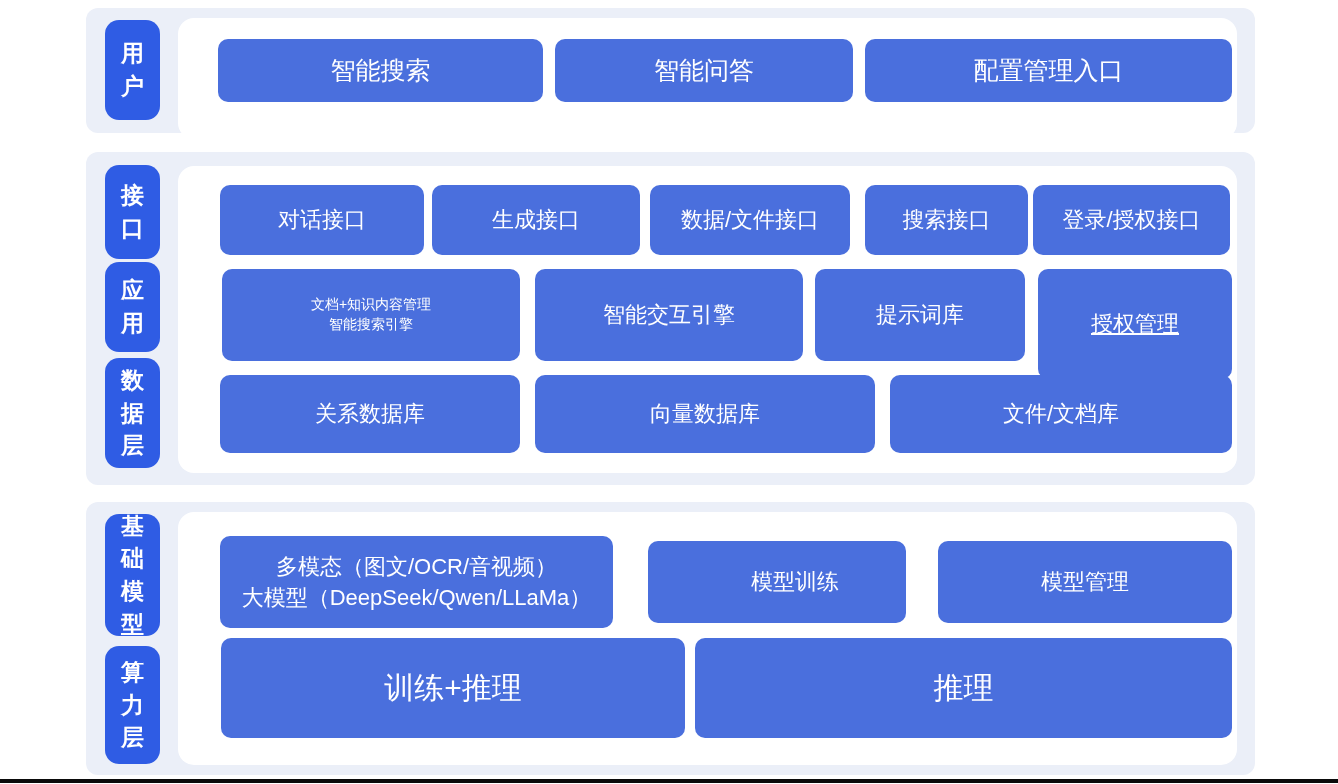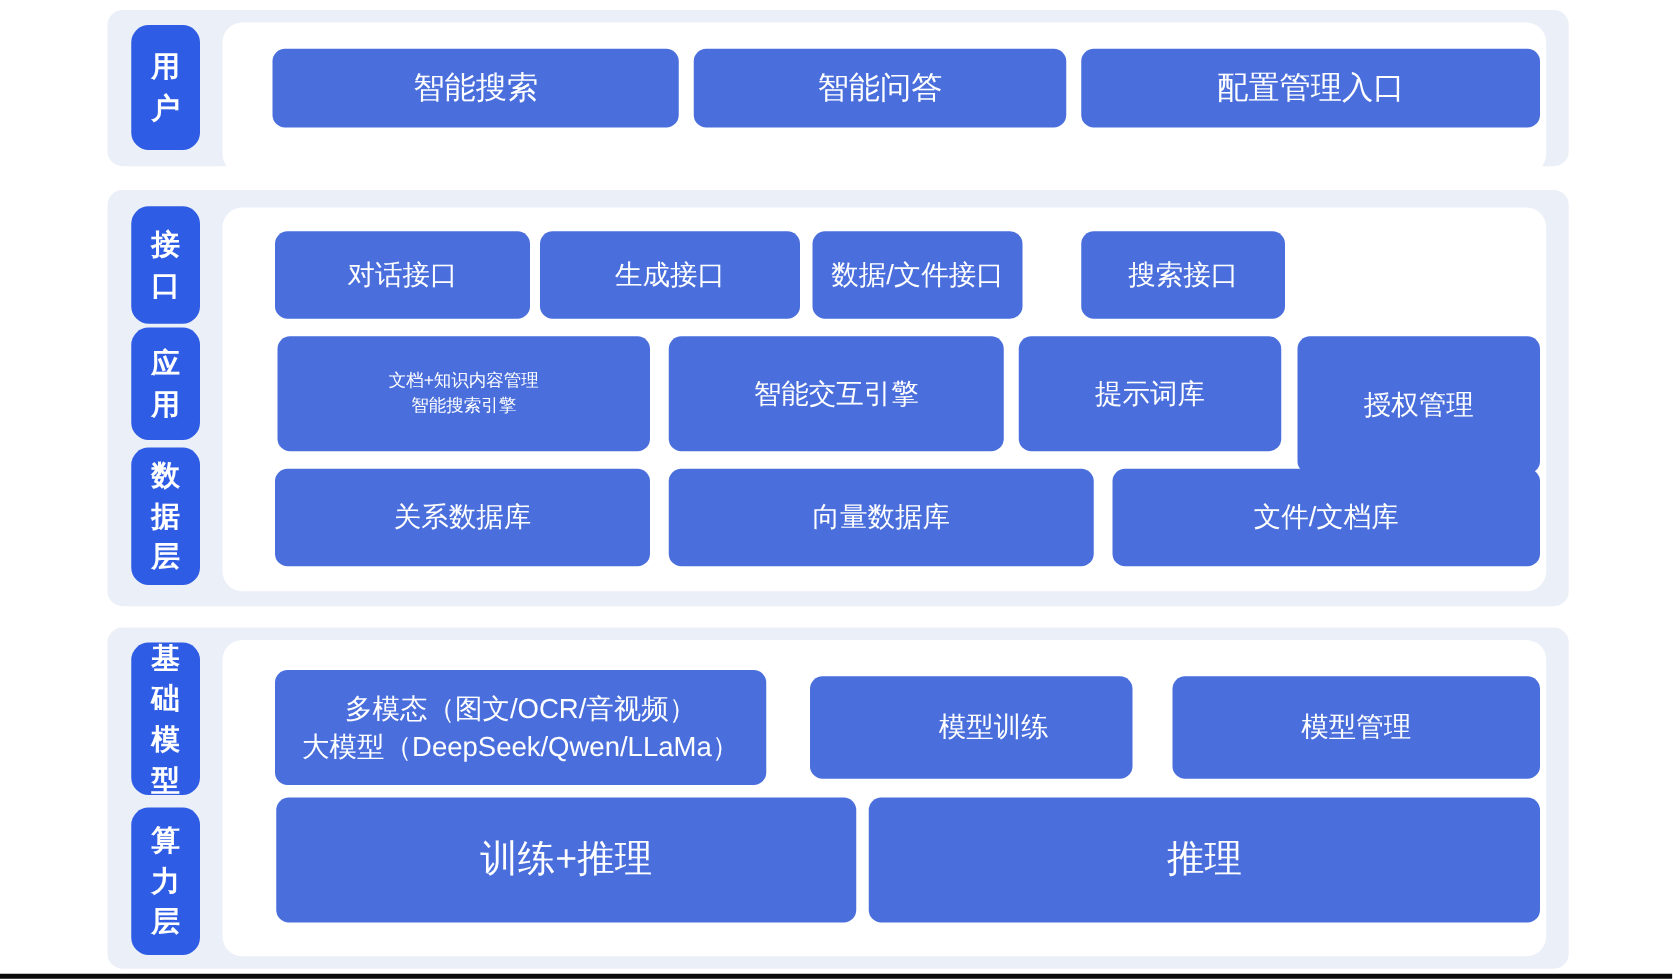--- a/index.html
+++ b/index.html
@@ -107,28 +107,29 @@
       <span class="vtext">应用</span>
     </div>
     <div class="side-label" style="top:206px;height:110px;">
       <span class="vtext">数据层</span>
     </div>
 
     <div class="panel" style="top:14px;height:307px;">
 
       <div class="box" style="left:42px;top:19px;width:204px;height:70px;">对话接口</div>
       <div class="box" style="left:254px;top:19px;width:208px;height:70px;">生成接口</div>
-      <div class="box" style="left:472px;top:19px;width:168px;height:70px;">数据/文件接口</div>
+      <div class="box" style="left:472px;top:19px;width:200px;height:70px;">数据/文件接口</div>
       <div class="box" style="left:687px;top:19px;width:163px;height:70px;">搜索接口</div>
+      <div class="box" style="left:855px;top:19px;width:197px;height:70px;">登录/授权接口</div>
 
       <div class="box" style="left:44px;top:103px;width:298px;height:92px;font-size:14px;">文档+知识内容管理
 智能搜索引擎</div>
       <div class="box" style="left:357px;top:103px;width:268px;height:92px;">智能交互引擎</div>
       <div class="box" style="left:637px;top:103px;width:210px;height:92px;">提示词库</div>
-      <div class="box" style="left:860px;top:103px;width:194px;height:110px;">授权管理</div>
+      <div class="box" style="left:860px;top:103px;width:194px;height:110px;text-decoration:underline;">授权管理</div>
 
       <div class="box" style="left:42px;top:209px;width:300px;height:78px;">关系数据库</div>
       <div class="box" style="left:357px;top:209px;width:340px;height:78px;">向量数据库</div>
       <div class="box" style="left:712px;top:209px;width:342px;height:78px;">文件/文档库</div>
     </div>
   </div>
 
   <div class="band band-3">
     <div class="side-label" style="top:12px;height:122px;">
       <span class="vtext">基础模型</span>

